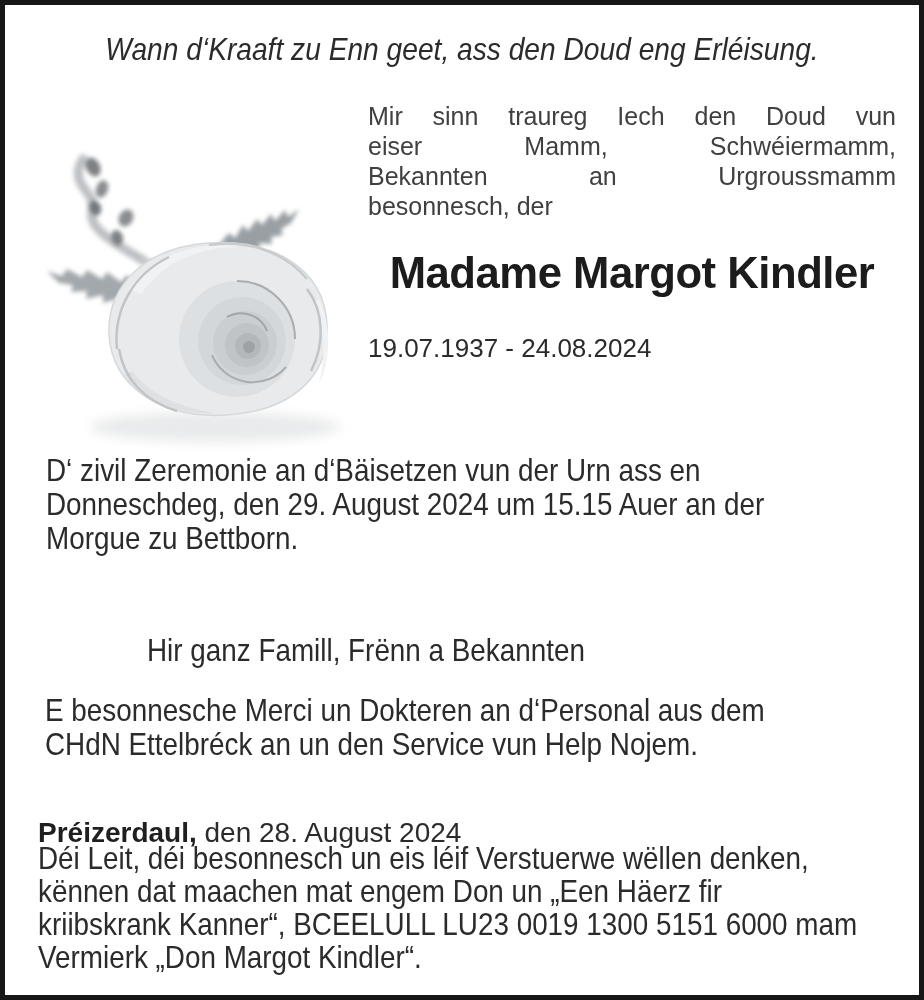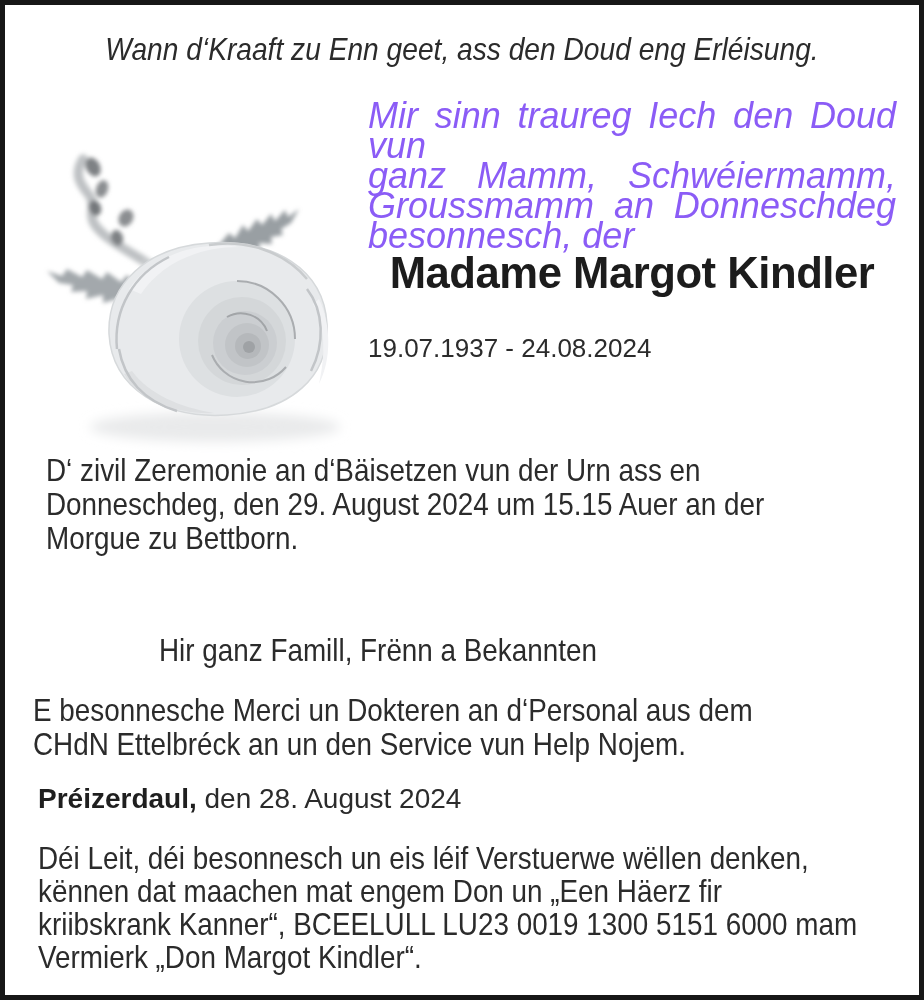--- a/index.html
+++ b/index.html
@@ -23,26 +23,25 @@
     font-size:32px;
     white-space:nowrap;
     transform:scaleX(0.88);
     transform-origin:50% 0;
     color:#2b2b2b;
   }
 
   
   .intro { left:363px; top:96px; width:528px; }
   .intro-line {
-    font-size:36px; line-height:30px;
+    font-size:25px; line-height:30px;
     text-align:justify;
     text-align-last:justify;
     text-justify:inter-word;
-    color:#8b5cf6;
-    font-style:italic;
+    color:#404040;
   }
   .intro-line.last { text-align:left; text-align-last:left; }
 
   .name {
     left:363px; top:242px; width:528px;
     font-size:45px; font-weight:700;
     text-align:center; white-space:nowrap;
     transform:scaleX(0.97);
     transform-origin:50% 0;
     color:#1c1c1c;
@@ -59,26 +58,26 @@
   
   .cond-line {
     font-size:32px; line-height:34px;
     white-space:nowrap;
     transform:scaleX(0.87);
     transform-origin:0 0;
     color:#2b2b2b;
   }
   .ceremony  { left:41px; top:448px; }
   .mourning  { left:33px; top:568px; }
-  .mourners  { left:154px; top:628px;text-align:right; }
-  .thanks    { left:28px; top:688px; }
+  .mourners  { left:142px; top:628px;text-align:right; }
+  .thanks    { left:40px; top:688px; }
   .donation  { left:33px; top:837px; }
   .donation .cond-line { line-height:33px; }
 
-  .dateline { left:33px; top:778px; font-size:28px; color:#2b2b2b; }
+  .dateline { left:33px; top:812px; font-size:28px; color:#2b2b2b; }
   .dateline .place { font-weight:700; color:#1f1f1f; }
 </style>
 </head>
 <body>
 
 <div class="page">
 
   <div class="abs quote">Wann d‘Kraaft zu Enn geet, ass den Doud eng Erléisung.</div>
 
   <div class="abs rose">
@@ -130,22 +129,22 @@
         <circle cx="222" cy="210" r="6" fill="#9fa2a5"></circle>
         <path d="M210 144 A58 58 0 0 1 268 202" fill="none" stroke="#aaadb0" stroke-width="2"></path>
         <path d="M259 230 A44 44 0 0 1 185 218" fill="none" stroke="#aaadb0" stroke-width="2"></path>
         <path d="M200 180 A28 28 0 0 1 240 194" fill="none" stroke="#a2a5a8" stroke-width="2"></path>
       </g>
     </svg>
   </div>
 
   <div class="abs intro">
     <div class="intro-line">Mir sinn traureg Iech den Doud vun</div>
-    <div class="intro-line">ganz Mamm, Schwéiermamm,</div>
-    <div class="intro-line">Groussmamm an Donneschdeg</div>
+    <div class="intro-line">eiser Mamm, Schwéiermamm,</div>
+    <div class="intro-line">Bekannten an Urgroussmamm</div>
     <div class="intro-line last">besonnesch, der</div>
   </div>
 
   <div class="abs name">Madame Margot Kindler</div>
   <div class="abs dates">19.07.1937 - 24.08.2024</div>
 
   <div class="abs ceremony">
     <div class="cond-line">D‘ zivil Zeremonie an d‘Bäisetzen vun der Urn ass en</div>
     <div class="cond-line">Donneschdeg, den 29. August 2024 um 15.15 Auer an der</div>
     <div class="cond-line">Morgue zu Bettborn.</div>

